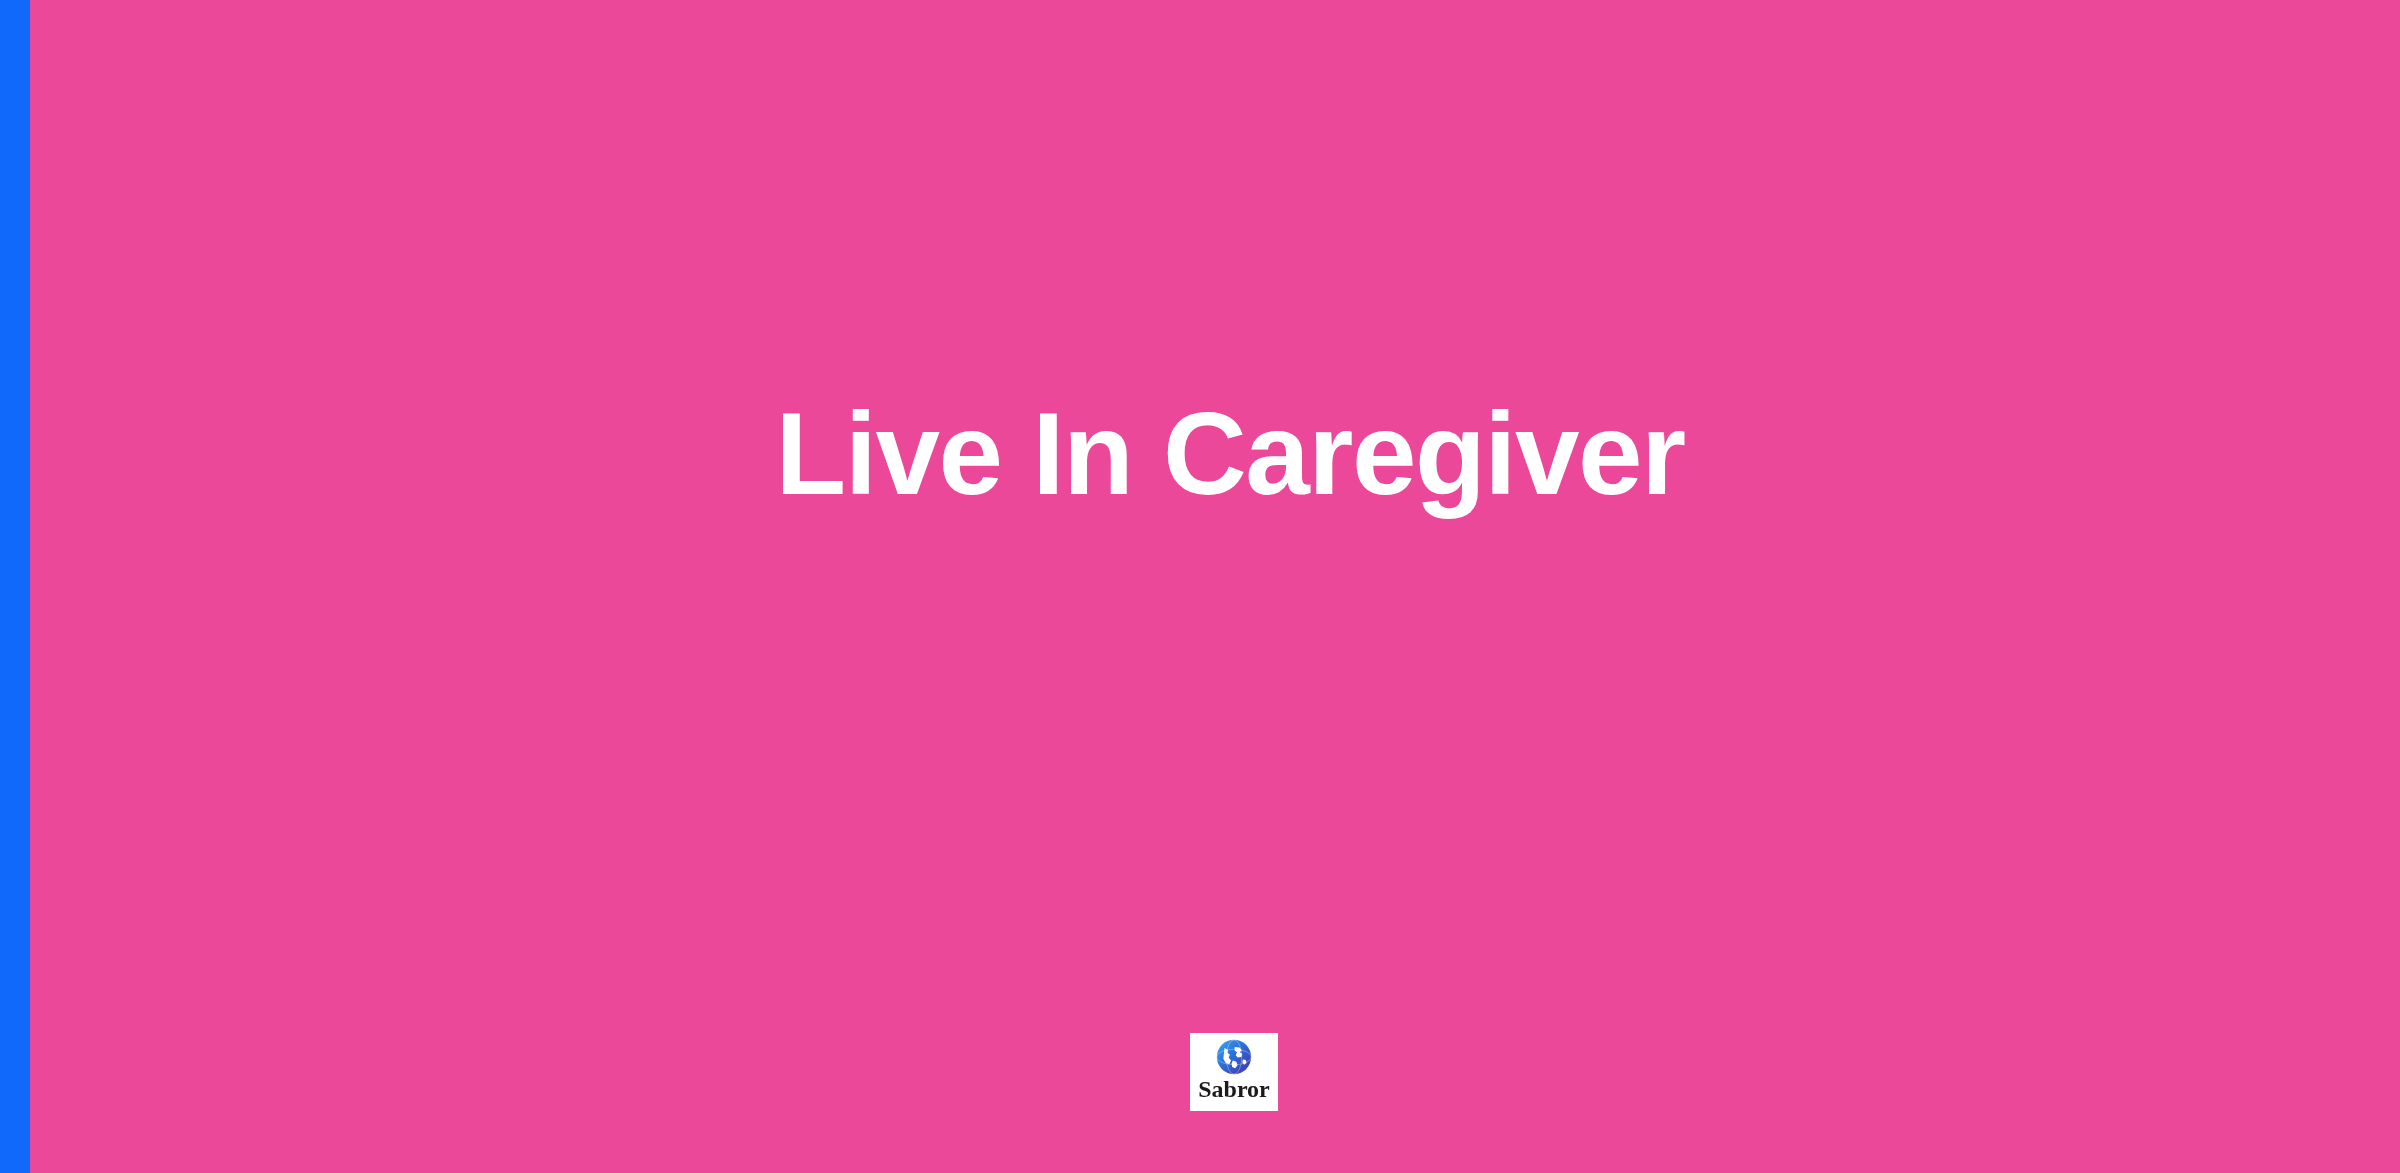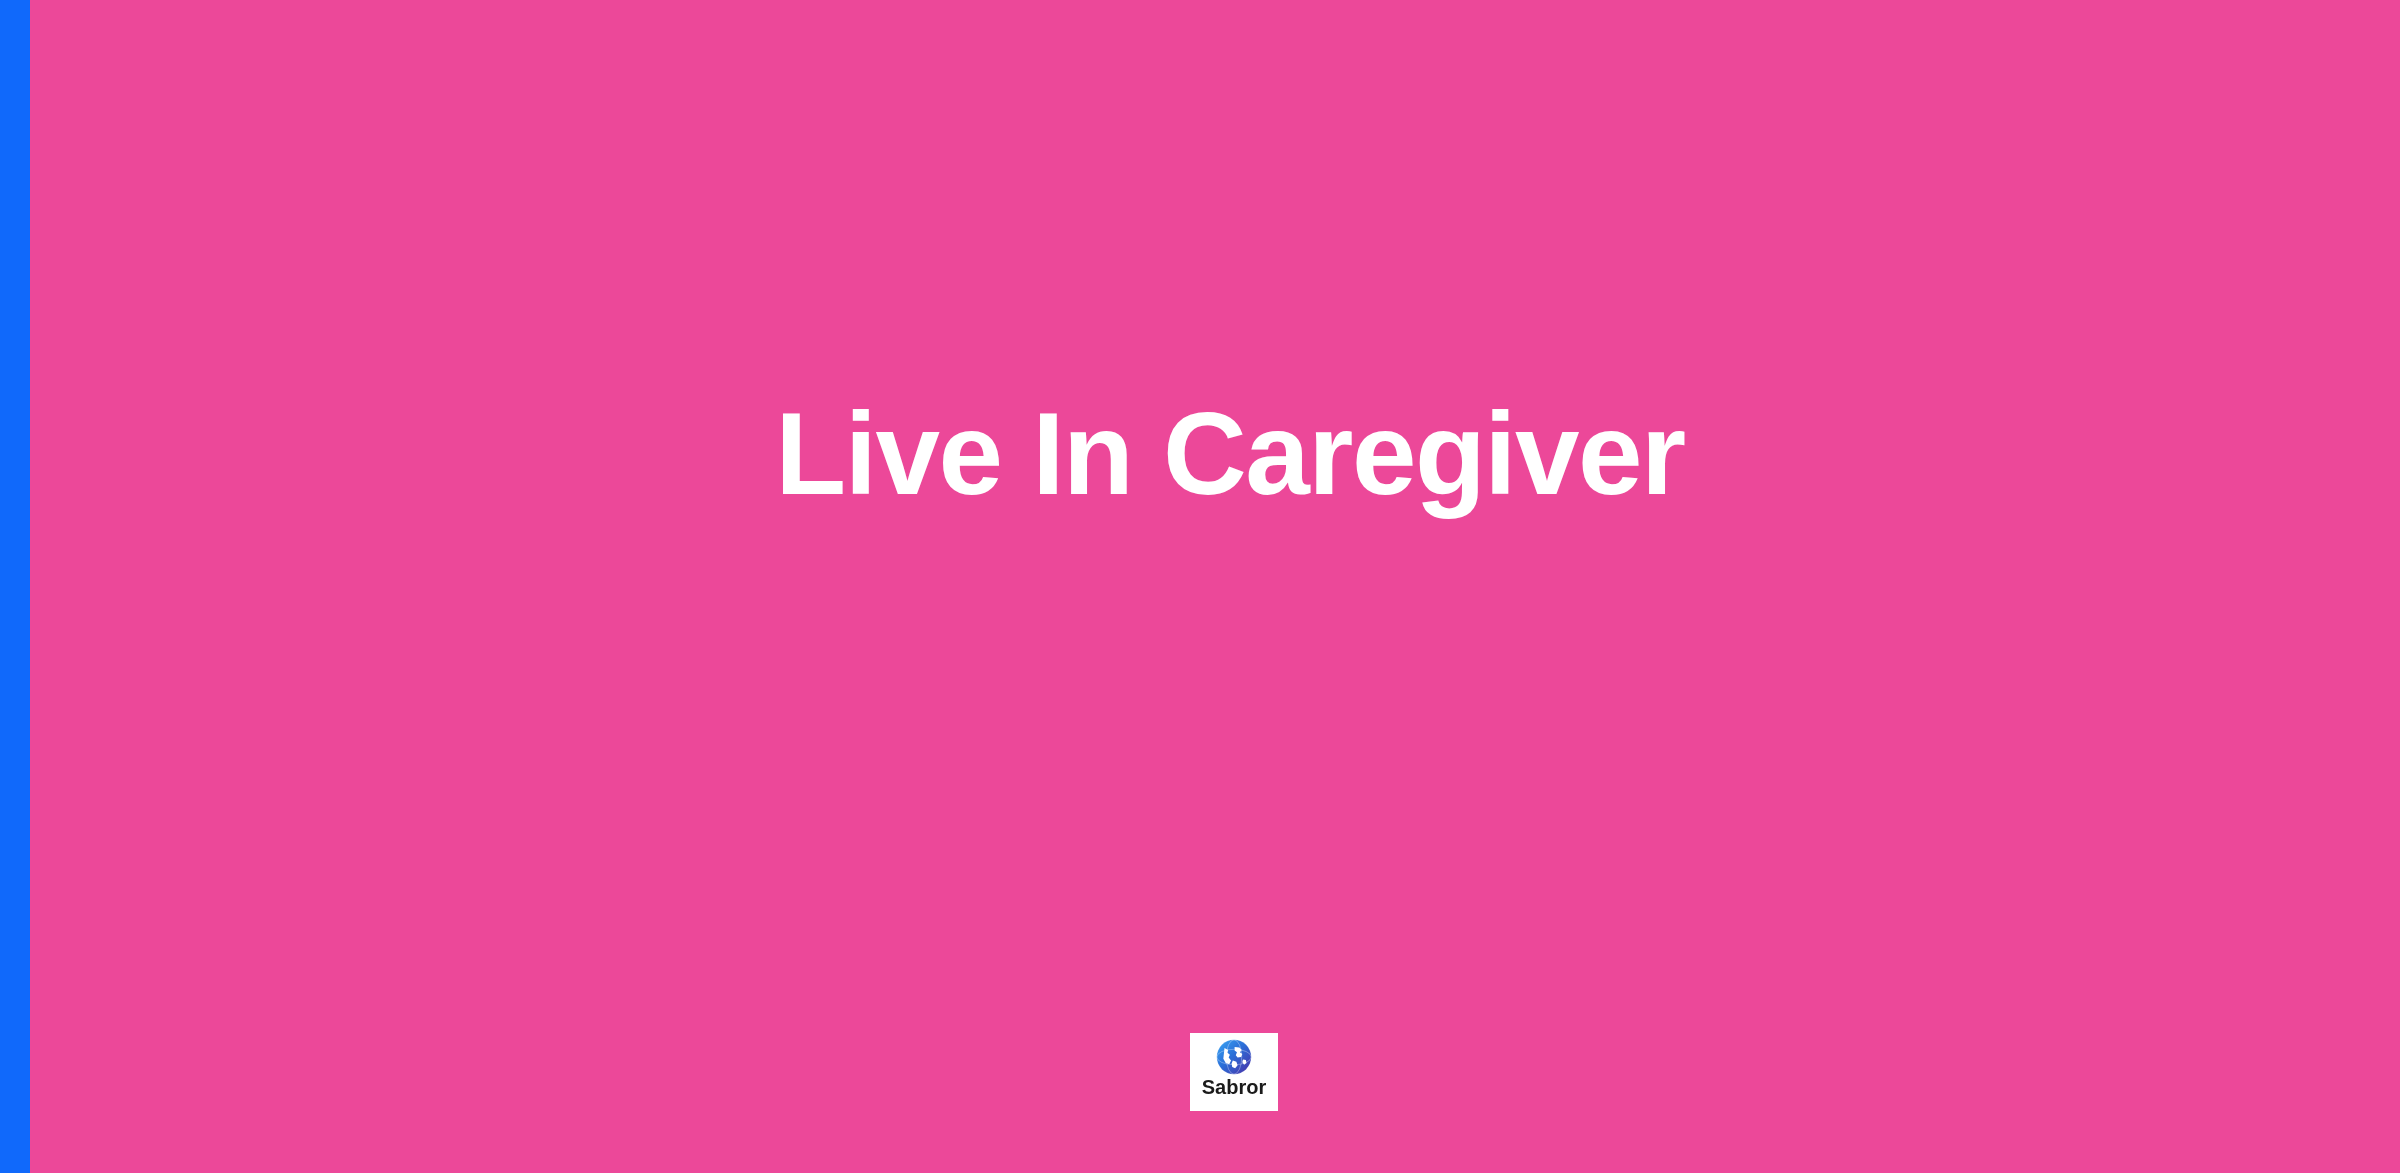--- a/index.html
+++ b/index.html
@@ -93,22 +93,22 @@
 
   .brand-globe svg {
     display: block;
     width: 38px;
     height: 38px;
   }
 
   .brand-name {
     display: block;
     margin-top: 1px;
-    font-family: Liberation Sans, sans-serif;
-    font-size: 20px;
+    font-family: Liberation Serif, serif;
+    font-size: 24px;
     line-height: 1.05;
     font-weight: 700;
     color: #1b1b1b;
     letter-spacing: 0px;
     white-space: nowrap;
   }
 </style>
 </head>
 <body style="background: rgb(16, 105, 251);">
 

